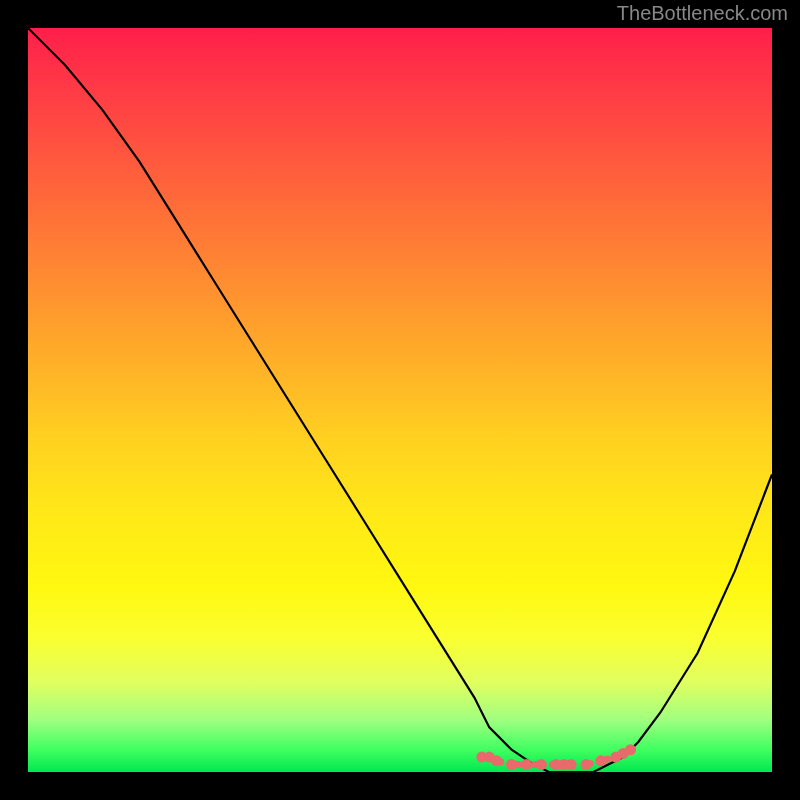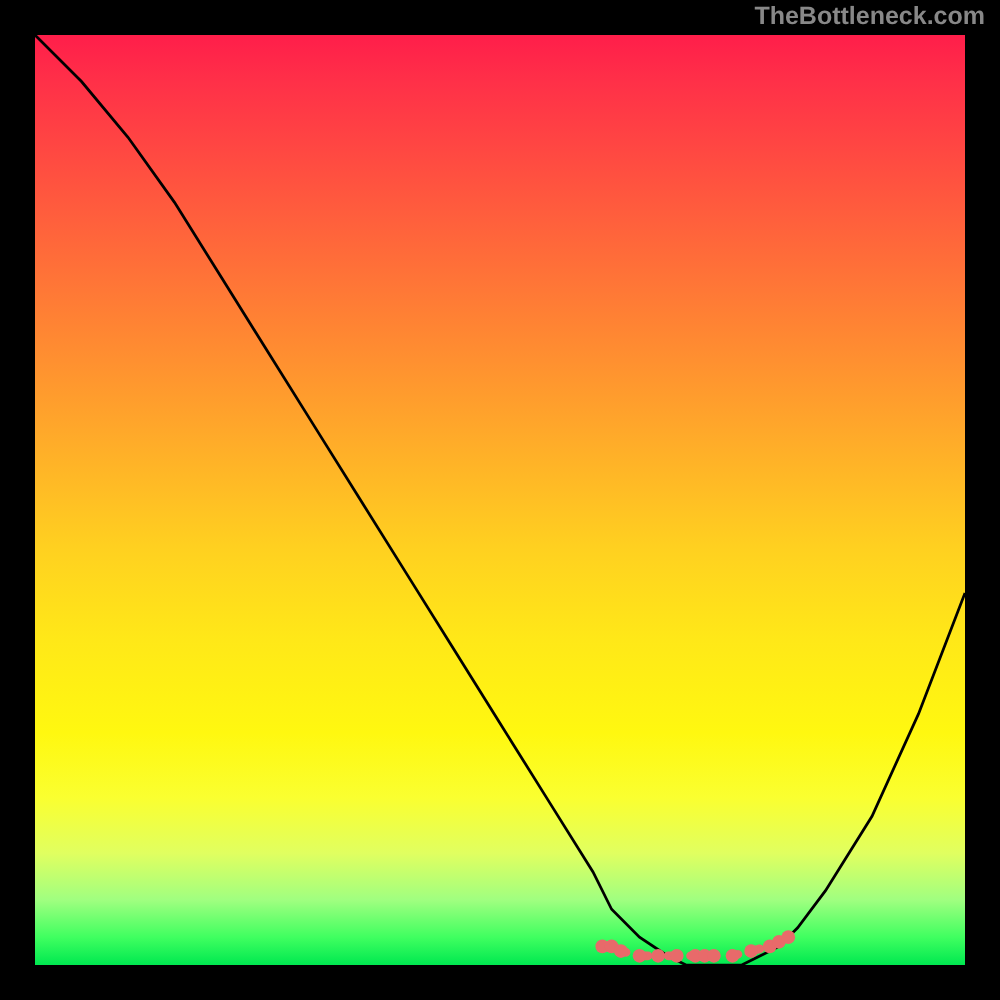--- a/index.html
+++ b/index.html
@@ -10,21 +10,21 @@
     position: relative;
     font-family: Arial, sans-serif;
     overflow: hidden;
   }
   .watermark {
     position: absolute;
     top: 2px;
     right: 12px;
     color: #888;
     font-size: 20px;
-    font-weight: bold;
+    font-weight: normal;
     z-index: 10;
   }
   .plot-area {
     position: absolute;
     left: 28px;
     top: 28px;
     width: 744px;
     height: 744px;
   }
   .gradient-bg {

